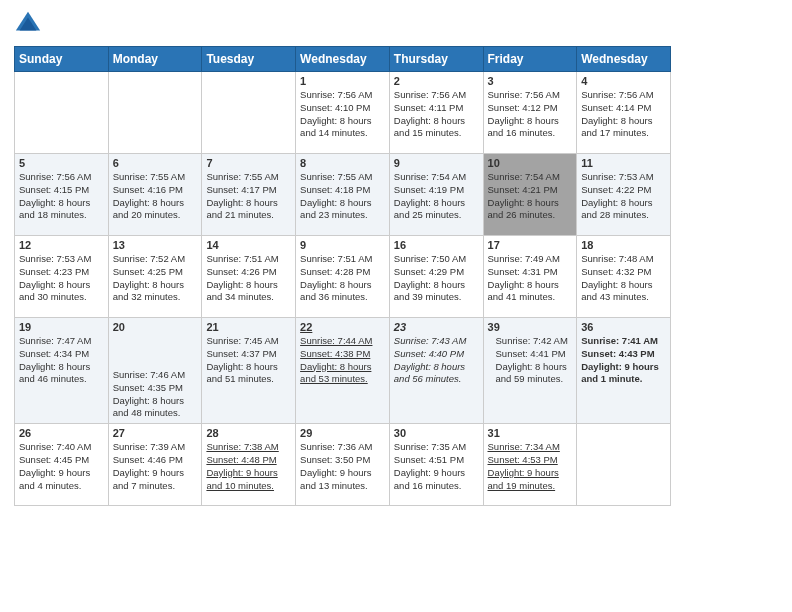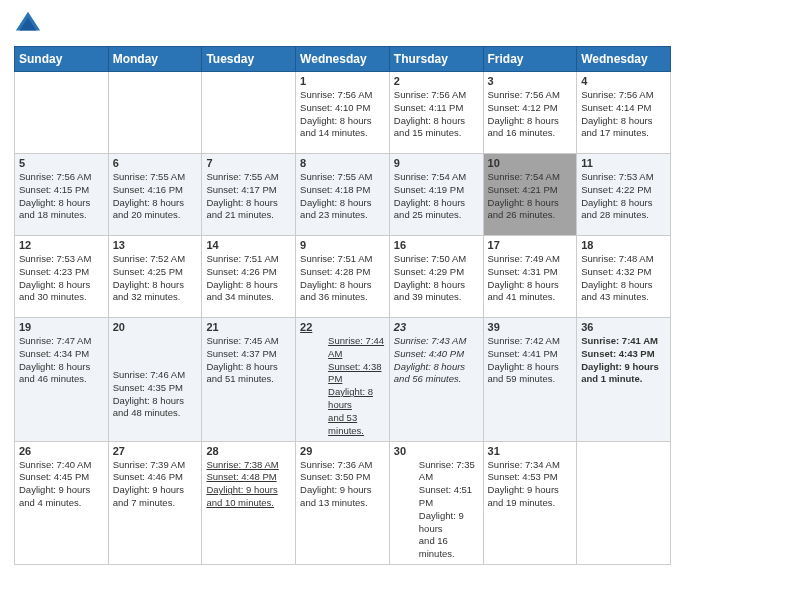--- a/index.html
+++ b/index.html
@@ -287,35 +287,35 @@
           </td>
           <td style="background: rgb(240, 244, 248);">
             <span class="day-num">21</span>
             <div class="day-info" style="white-space: pre-line;">Sunrise: 7:45 AM
 Sunset: 4:37 PM
 Daylight: 8 hours
 and 51 minutes.</div>
           </td>
           <td style="background: rgb(240, 244, 248); text-decoration: underline;">
             <span class="day-num">22</span>
-            <div class="day-info" style="white-space: pre-line; margin-left: 28px;">Sunrise: 7:44 AM
+            <div class="day-info" style="white-space: pre-line;">Sunrise: 7:44 AM
 Sunset: 4:38 PM
 Daylight: 8 hours
 and 53 minutes.</div>
           </td>
           <td style="background: rgb(240, 244, 248); font-style: italic;">
             <span class="day-num">23</span>
             <div class="day-info" style="white-space: pre-line;">Sunrise: 7:43 AM
 Sunset: 4:40 PM
 Daylight: 8 hours
 and 56 minutes.</div>
           </td>
           <td style="background: rgb(240, 244, 248);">
             <span class="day-num">39</span>
-            <div class="day-info" style="white-space: pre-line;">Sunrise: 7:42 AM
+            <div class="day-info" style="white-space: pre-line; margin-left: 8px;">Sunrise: 7:42 AM
 Sunset: 4:41 PM
 Daylight: 8 hours
 and 59 minutes.</div>
           </td>
           <td style="background: rgb(240, 244, 248);">
             <span class="day-num">36</span>
             <div class="day-info" style="white-space: pre-line; font-weight: bold;">Sunrise: 7:41 AM
 Sunset: 4:43 PM
 Daylight: 9 hours
 and 1 minute.</div>
@@ -345,28 +345,28 @@
           </td>
           <td>
             <span class="day-num">29</span>
             <div class="day-info" style="white-space: pre-line;">Sunrise: 7:36 AM
 Sunset: 3:50 PM
 Daylight: 9 hours
 and 13 minutes.</div>
           </td>
           <td>
             <span class="day-num">30</span>
-            <div class="day-info" style="white-space: pre-line; margin-left: 25px;">Sunrise: 7:35 AM
+            <div class="day-info" style="white-space: pre-line;">Sunrise: 7:35 AM
 Sunset: 4:51 PM
 Daylight: 9 hours
 and 16 minutes.</div>
           </td>
           <td>
             <span class="day-num">31</span>
-            <div class="day-info" style="white-space: pre-line;">Sunrise: 7:34 AM
+            <div class="day-info" style="white-space: pre-line; text-decoration: underline;">Sunrise: 7:34 AM
 Sunset: 4:53 PM
 Daylight: 9 hours
 and 19 minutes.</div>
           </td>
           <td class="empty-cell"></td>
         </tr>
       </tbody>
   </table>
 </div>
 

